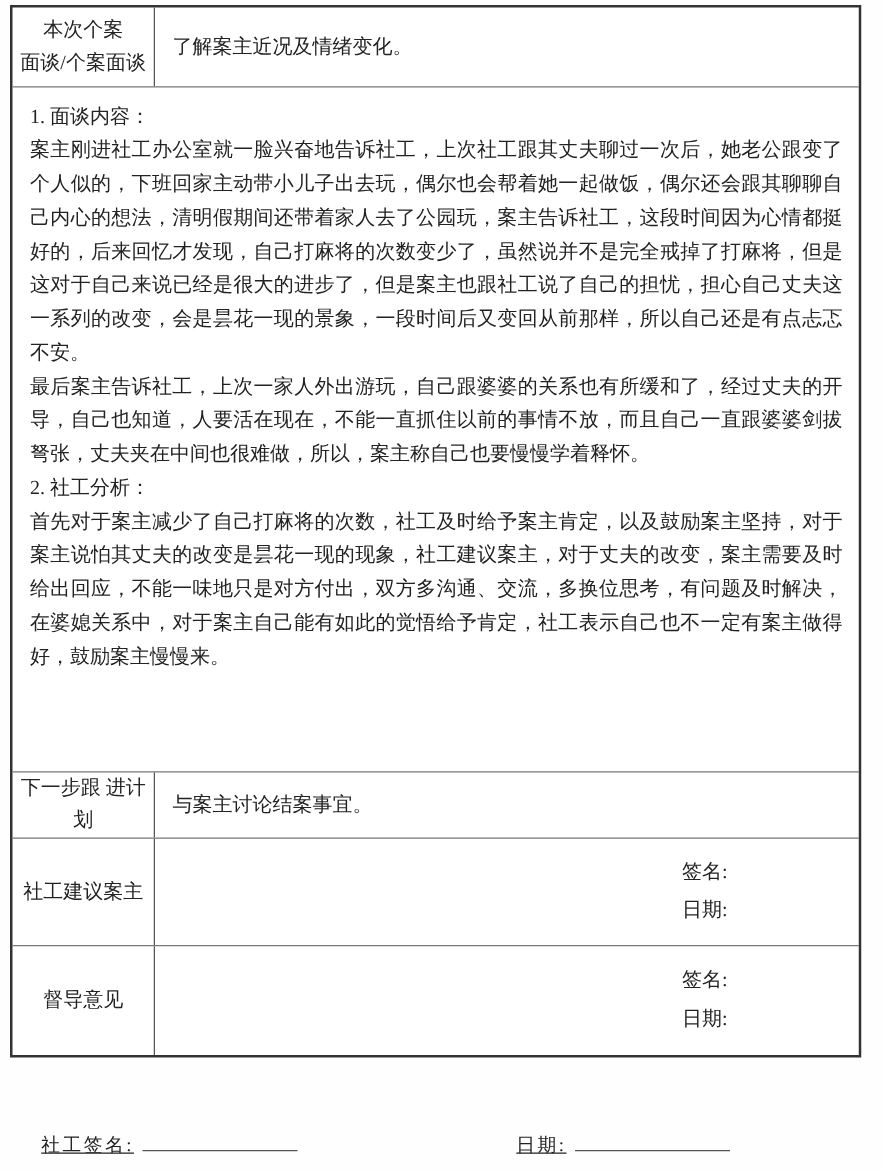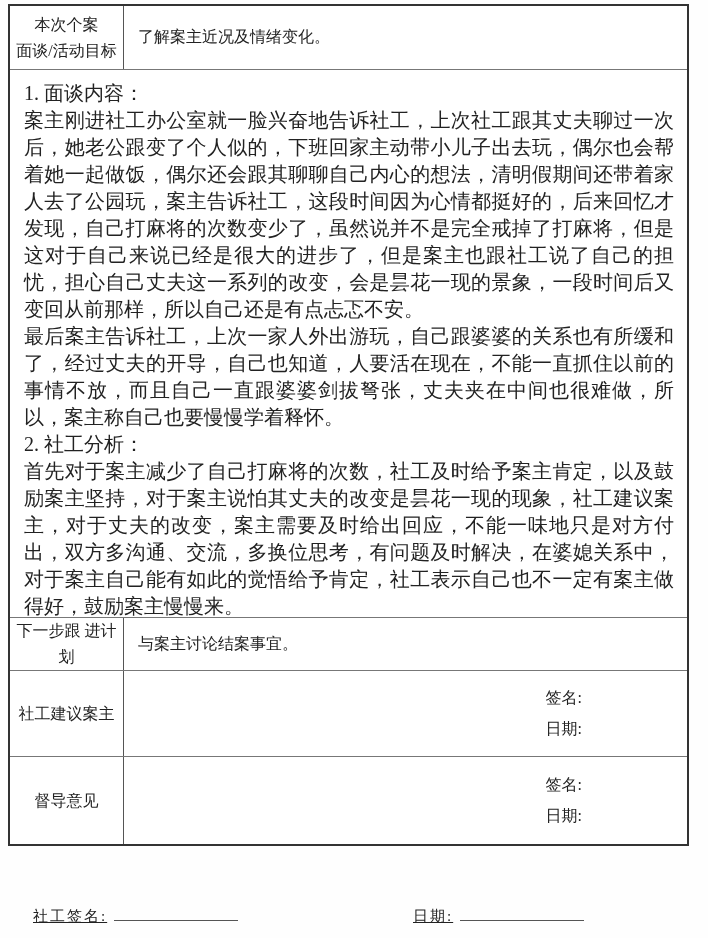--- a/index.html
+++ b/index.html
@@ -58,21 +58,21 @@
   }
   .row-goal { height: 64px; }
   .row-overview { height: 548px; }
   .row-progress { height: 49px; }
   .row-next { height: 53px; }
   .row-director { height: 86px; }
   .row-supervisor { height: 87px; }
   .overview-text { padding-top: 10px; }
   .overview-text p {
     margin: 0;
-    font-size: 20px;
+    font-size: 16px;
     line-height: 27px;
     text-align: justify;
     text-justify: inter-ideograph;
   }
   .sign-cell {
     display: flex;
     align-items: center;
     justify-content: flex-end;
   }
   .sign-block {
@@ -107,21 +107,21 @@
 </style>
 </head>
 <body>
 
 <div class="page">
   <div class="form-table">
 
     <div class="frow row-goal">
       <div class="label-cell">
         <span>本次个案</span>
-        <span>面谈/活动目标</span>
+        <span>面谈/个案面谈</span>
       </div>
       <div class="content-cell v-center">
         <span>了解案主近况及情绪变化。</span>
       </div>
     </div>
 
     <div class="frow row-overview">
       <div class="content-cell overview-text">
         <p>1. 面谈内容：</p>
         <p>案主刚进社工办公室就一脸兴奋地告诉社工，上次社工跟其丈夫聊过一次后，她老公跟变了个人似的，下班回家主动带小儿子出去玩，偶尔也会帮着她一起做饭，偶尔还会跟其聊聊自己内心的想法，清明假期间还带着家人去了公园玩，案主告诉社工，这段时间因为心情都挺好的，后来回忆才发现，自己打麻将的次数变少了，虽然说并不是完全戒掉了打麻将，但是这对于自己来说已经是很大的进步了，但是案主也跟社工说了自己的担忧，担心自己丈夫这一系列的改变，会是昙花一现的景象，一段时间后又变回从前那样，所以自己还是有点忐忑不安。</p>

